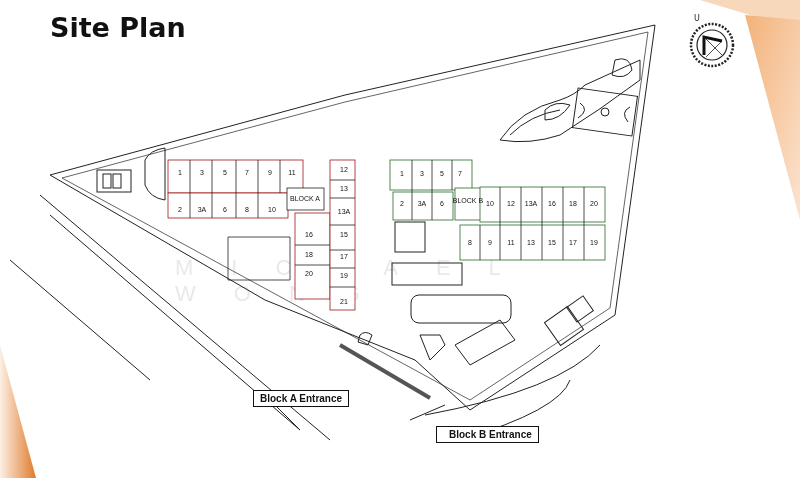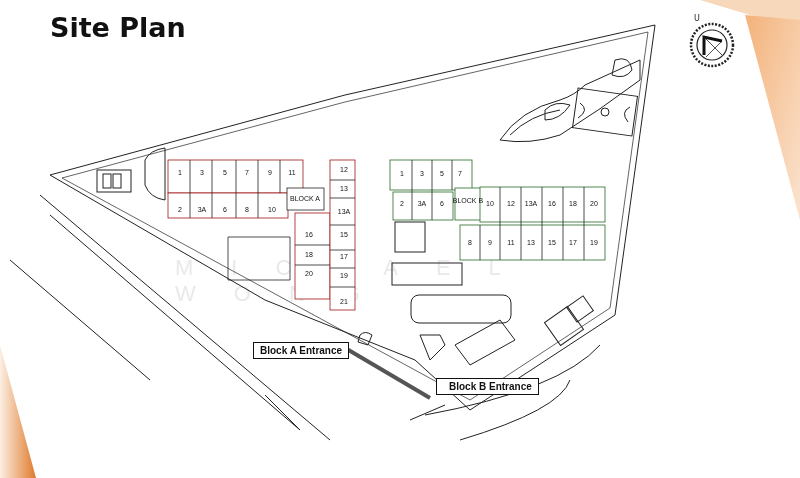--- a/index.html
+++ b/index.html
@@ -1,21 +1,21 @@
 <!DOCTYPE html>
 <html><head>
 <meta charset="utf-8">
 <style>
   html, body { margin:0; padding:0; }
   body { width:800px; height:478px; position:relative; overflow:hidden; background:#ffffff; font-family:"DejaVu Sans", sans-serif; }
   .title { position:absolute; left:34px; top:12px; font-size:27px; font-weight:bold; color:#111; letter-spacing:0px; font-family:"DejaVu Sans", sans-serif;margin-left:16px; }
   .deco { position:absolute; }
   svg.plan { position:absolute; left:0; top:0; }
   .unit { font-size:7px; fill:#111; text-anchor:middle; font-family:"Liberation Sans", sans-serif; }
-  .lbl { position:absolute; background:#fff; border:1.2px solid #111; font-size:10px; font-weight:bold; padding:2px 6px; color:#111; font-family:"Liberation Sans", sans-serif; white-space:nowrap; }
+  .lbl { position:absolute; background:#fff; border:1.2px solid #111; font-size:10px; font-weight:bold; padding:2px 6px; color:#111; font-family:"Liberation Sans", sans-serif; white-space:nowrap;margin-top:48px; }
   .wm { position:absolute; left:175px; top:255px; font-size:22px; letter-spacing:38px; color:#e9e9e9; font-family:"Liberation Sans", sans-serif; }
 </style>
 </head>
 <body>
 
 <svg class="deco" width="800" height="478" style="left:0;top:0;">
   <defs>
     <linearGradient id="g1" x1="0" y1="0" x2="1" y2="1">
       <stop offset="0" stop-color="#f3b27a"></stop>
         <stop offset="1" stop-color="#fbe3cf"></stop>

